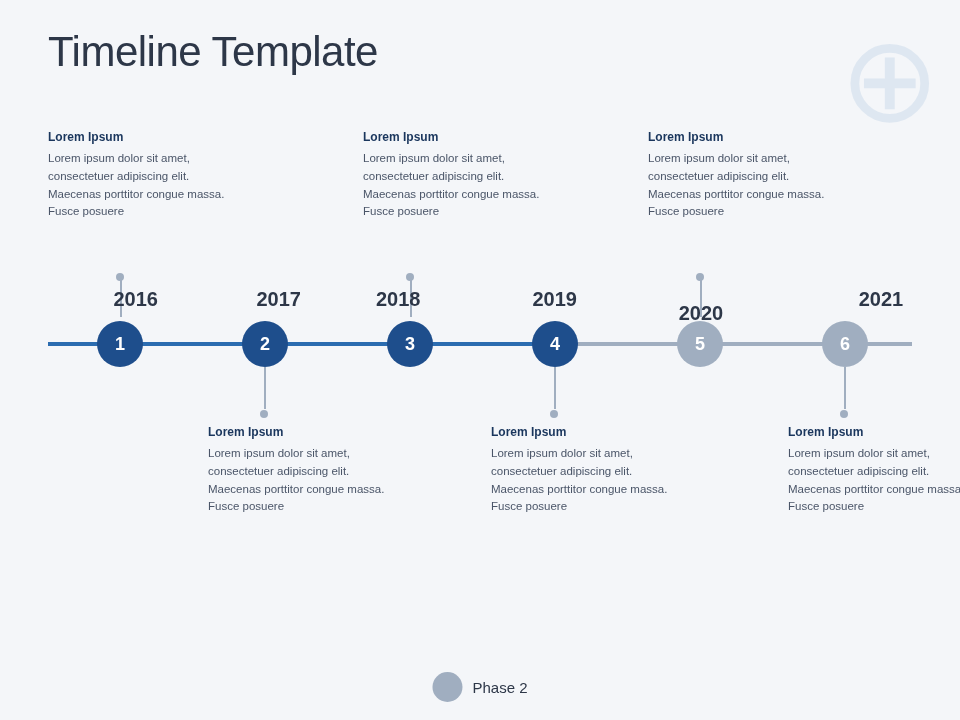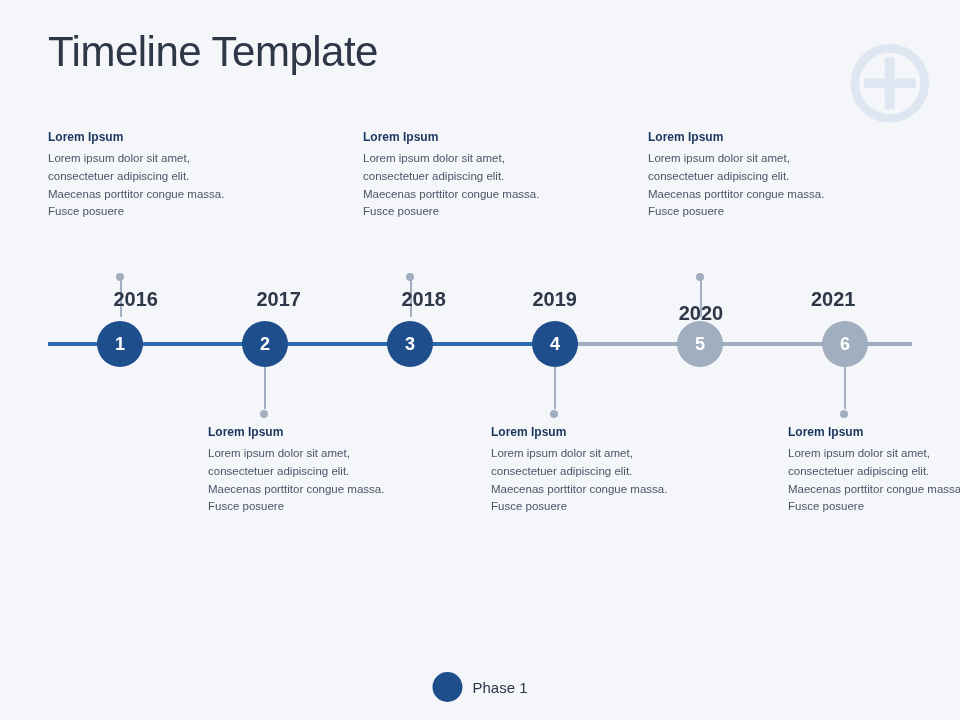--- a/index.html
+++ b/index.html
@@ -119,30 +119,30 @@
 
   <div style="position:absolute; top:145px; left:652px; width:2px; height:42px; background:#a0aec0;"></div>
   <div style="position:absolute; top:143px; left:648px; width:8px; height:8px; border-radius:50%; background:#a0aec0;"></div>
 
   <div style="position:absolute; top:158px; left:40px; width:70px; text-align:right;">
     <span style="font-size:20px; font-weight:600; color:#2d3748;">2016</span>
   </div>
   <div style="position:absolute; top:158px; left:183px; width:70px; text-align:right;">
     <span style="font-size:20px; font-weight:600; color:#2d3748;">2017</span>
   </div>
-  <div style="position:absolute; top:158px; left:328px; width:70px; text-align:right;">
+  <div style="position:absolute; top:158px; left:328px; width:70px; text-align:left;">
     <span style="font-size:20px; font-weight:600; color:#2d3748;">2018</span>
   </div>
   <div style="position:absolute; top:158px; left:459px; width:70px; text-align:right;">
     <span style="font-size:20px; font-weight:600; color:#2d3748;">2019</span>
   </div>
   <div style="position:absolute; top:172px; left:618px; width:70px; text-align:center;">
     <span style="font-size:20px; font-weight:600; color:#2d3748;">2020</span>
   </div>
-  <div style="position:absolute; top:158px; left:763px; width:70px; text-align:left;">
+  <div style="position:absolute; top:158px; left:798px; width:70px; text-align:center;">
     <span style="font-size:20px; font-weight:600; color:#2d3748;">2021</span>
   </div>
 
   <div style="position:absolute; top:212px; left:0; right:0; height:4px; background: linear-gradient(to right, #2b6cb0 0%, #2b6cb0 58%, #a0aec0 58%, #a0aec0 100%);"></div>
 
   <div style="position:absolute; top:191px; left:49px; width:46px; height:46px; border-radius:50%; background:#1e4e8c; display:flex; align-items:center; justify-content:center; color:white; font-size:18px; font-weight:700; z-index:2;">
     <span>1</span>
   </div>
 
   <div style="position:absolute; top:191px; left:194px; width:46px; height:46px; border-radius:50%; background:#1e4e8c; display:flex; align-items:center; justify-content:center; color:white; font-size:18px; font-weight:700; z-index:2;">
@@ -186,16 +186,16 @@
 
   <div style="position:absolute; top:295px; left:740px; width:195px;">
     <div class="card-title">Lorem Ipsum</div>
     <div class="card-body">Lorem ipsum dolor sit amet, consectetuer adipiscing elit. Maecenas porttitor congue massa. Fusce posuere</div>
   </div>
 
 </div>
 
 <div class="legend">
   <div class="legend-item">
-    <div class="legend-dot legend-dot-blue"></div>
-    <span class="legend-text">Phase 1</span>
+    <div class="legend-dot legend-dot-gray"></div>
+    <span class="legend-text">Phase 2</span>
   </div>
 </div>
 
 </body></html>

